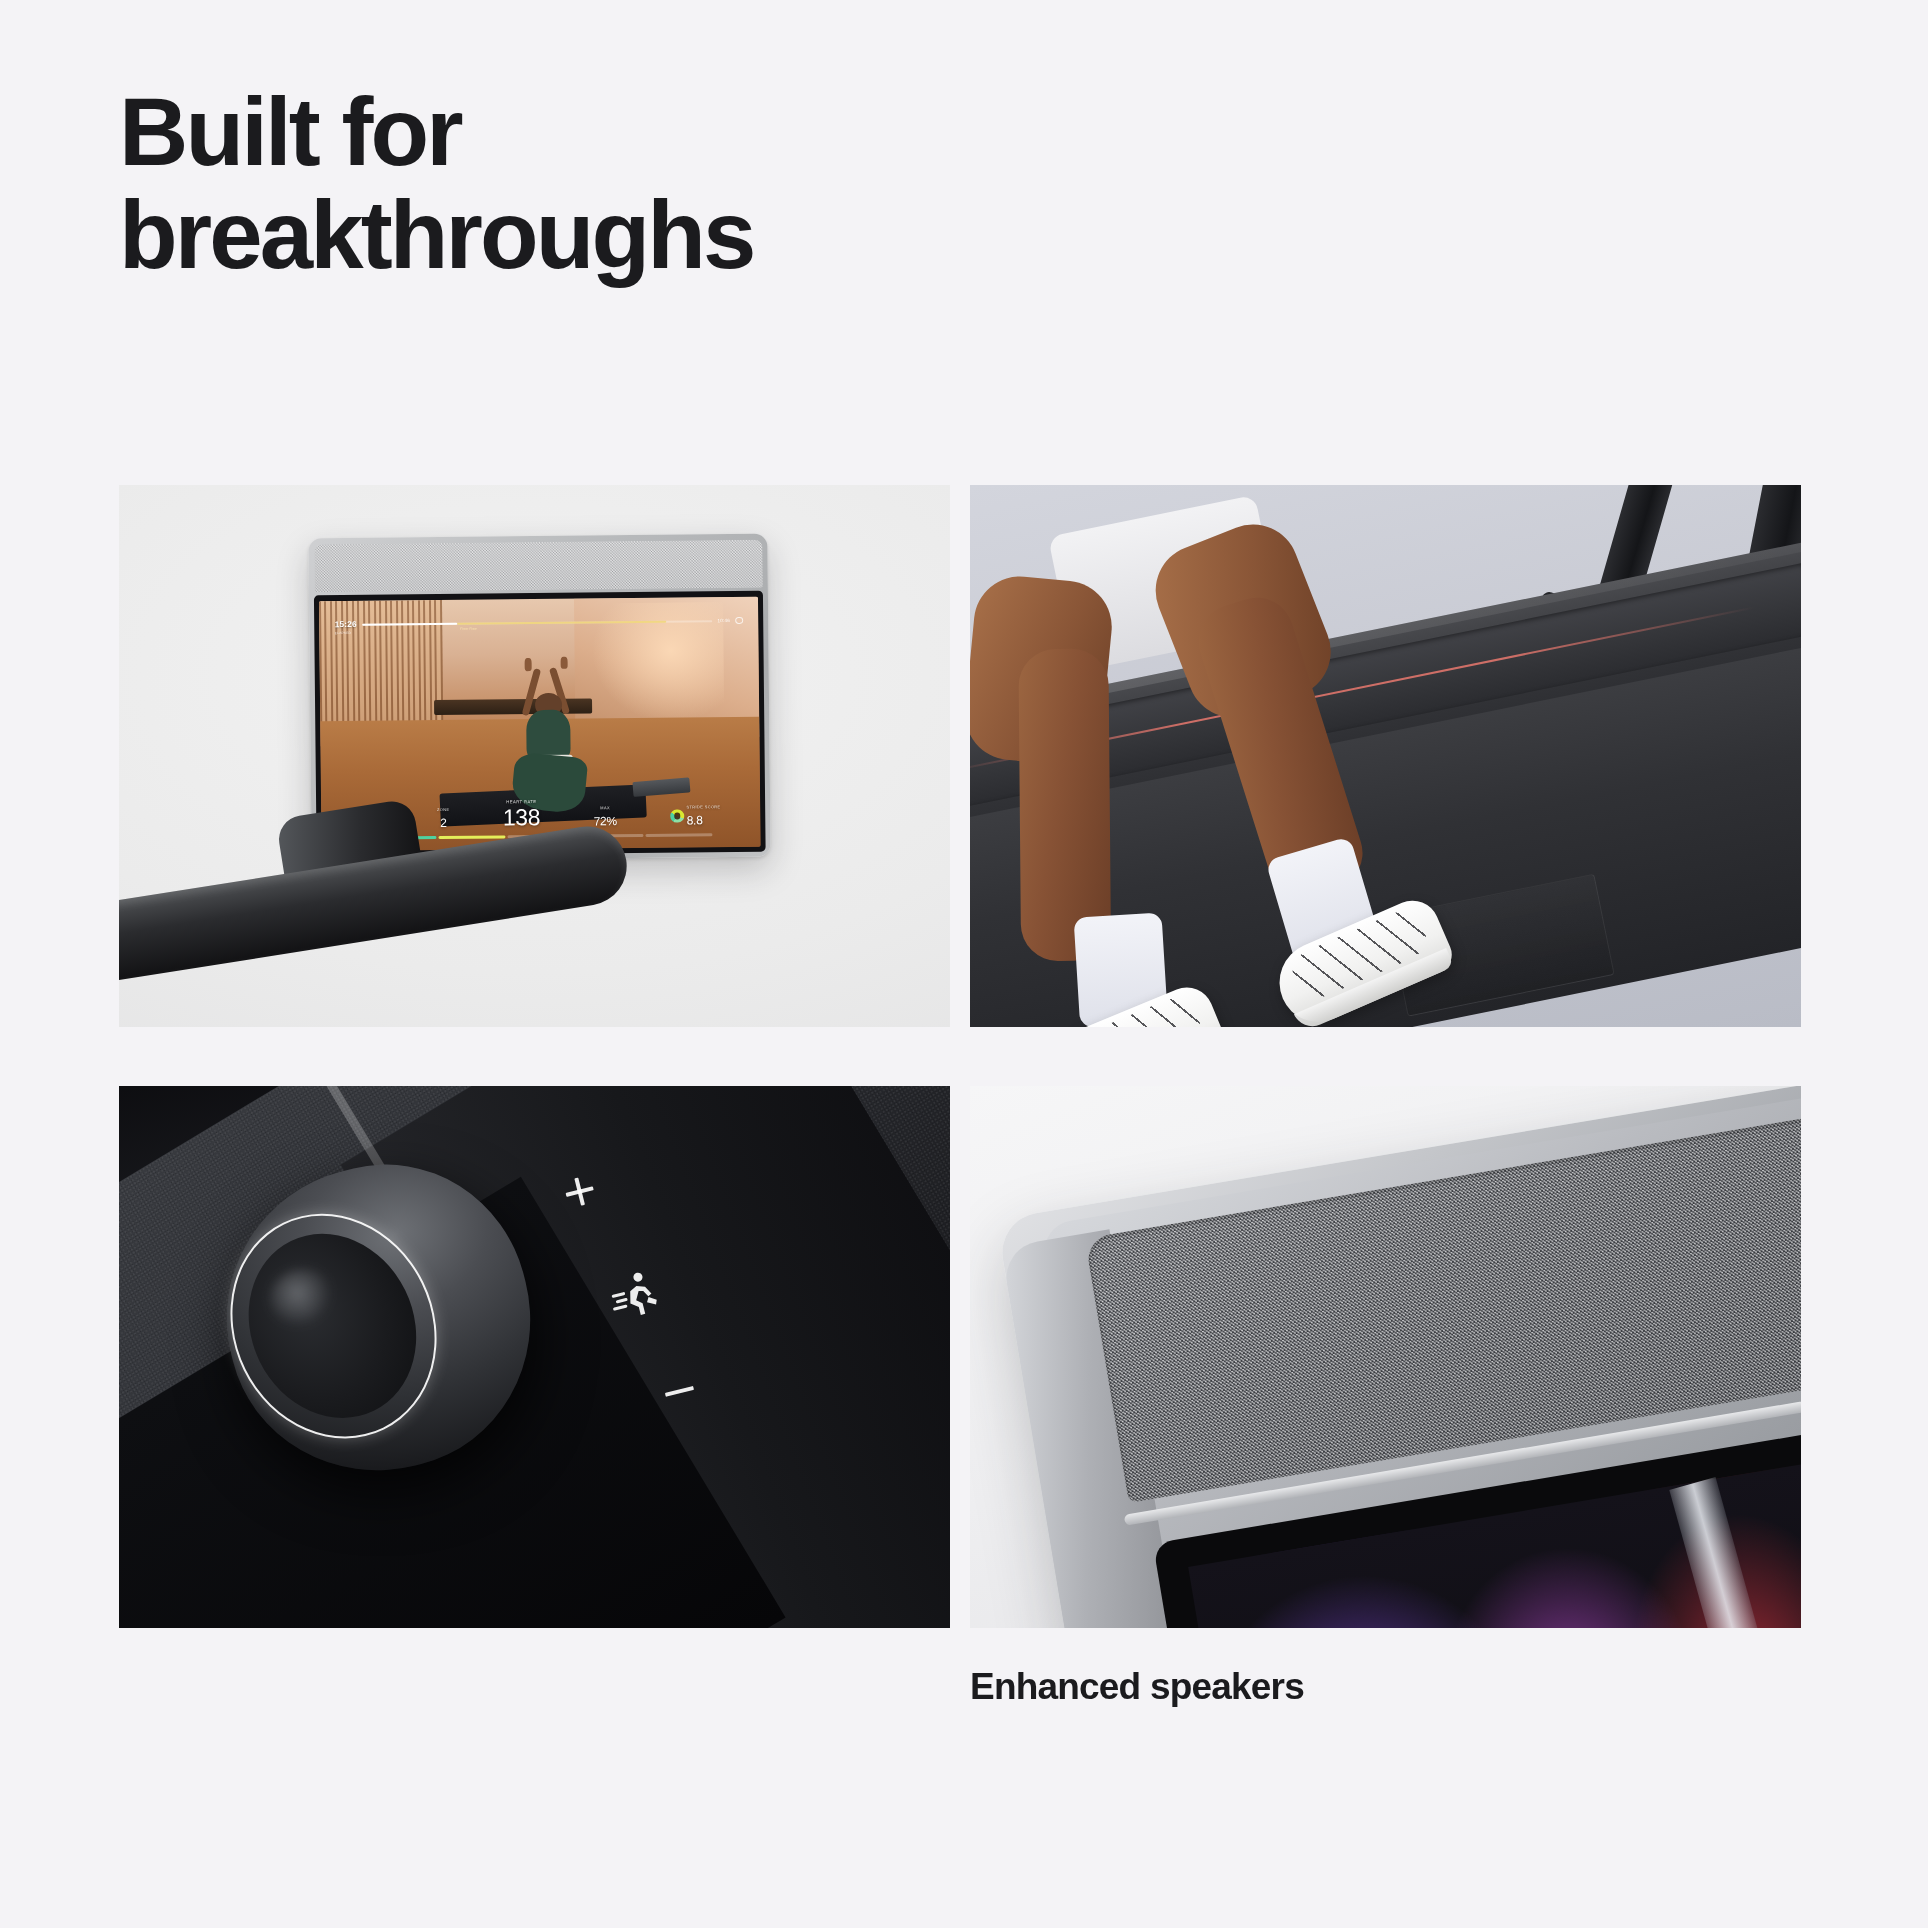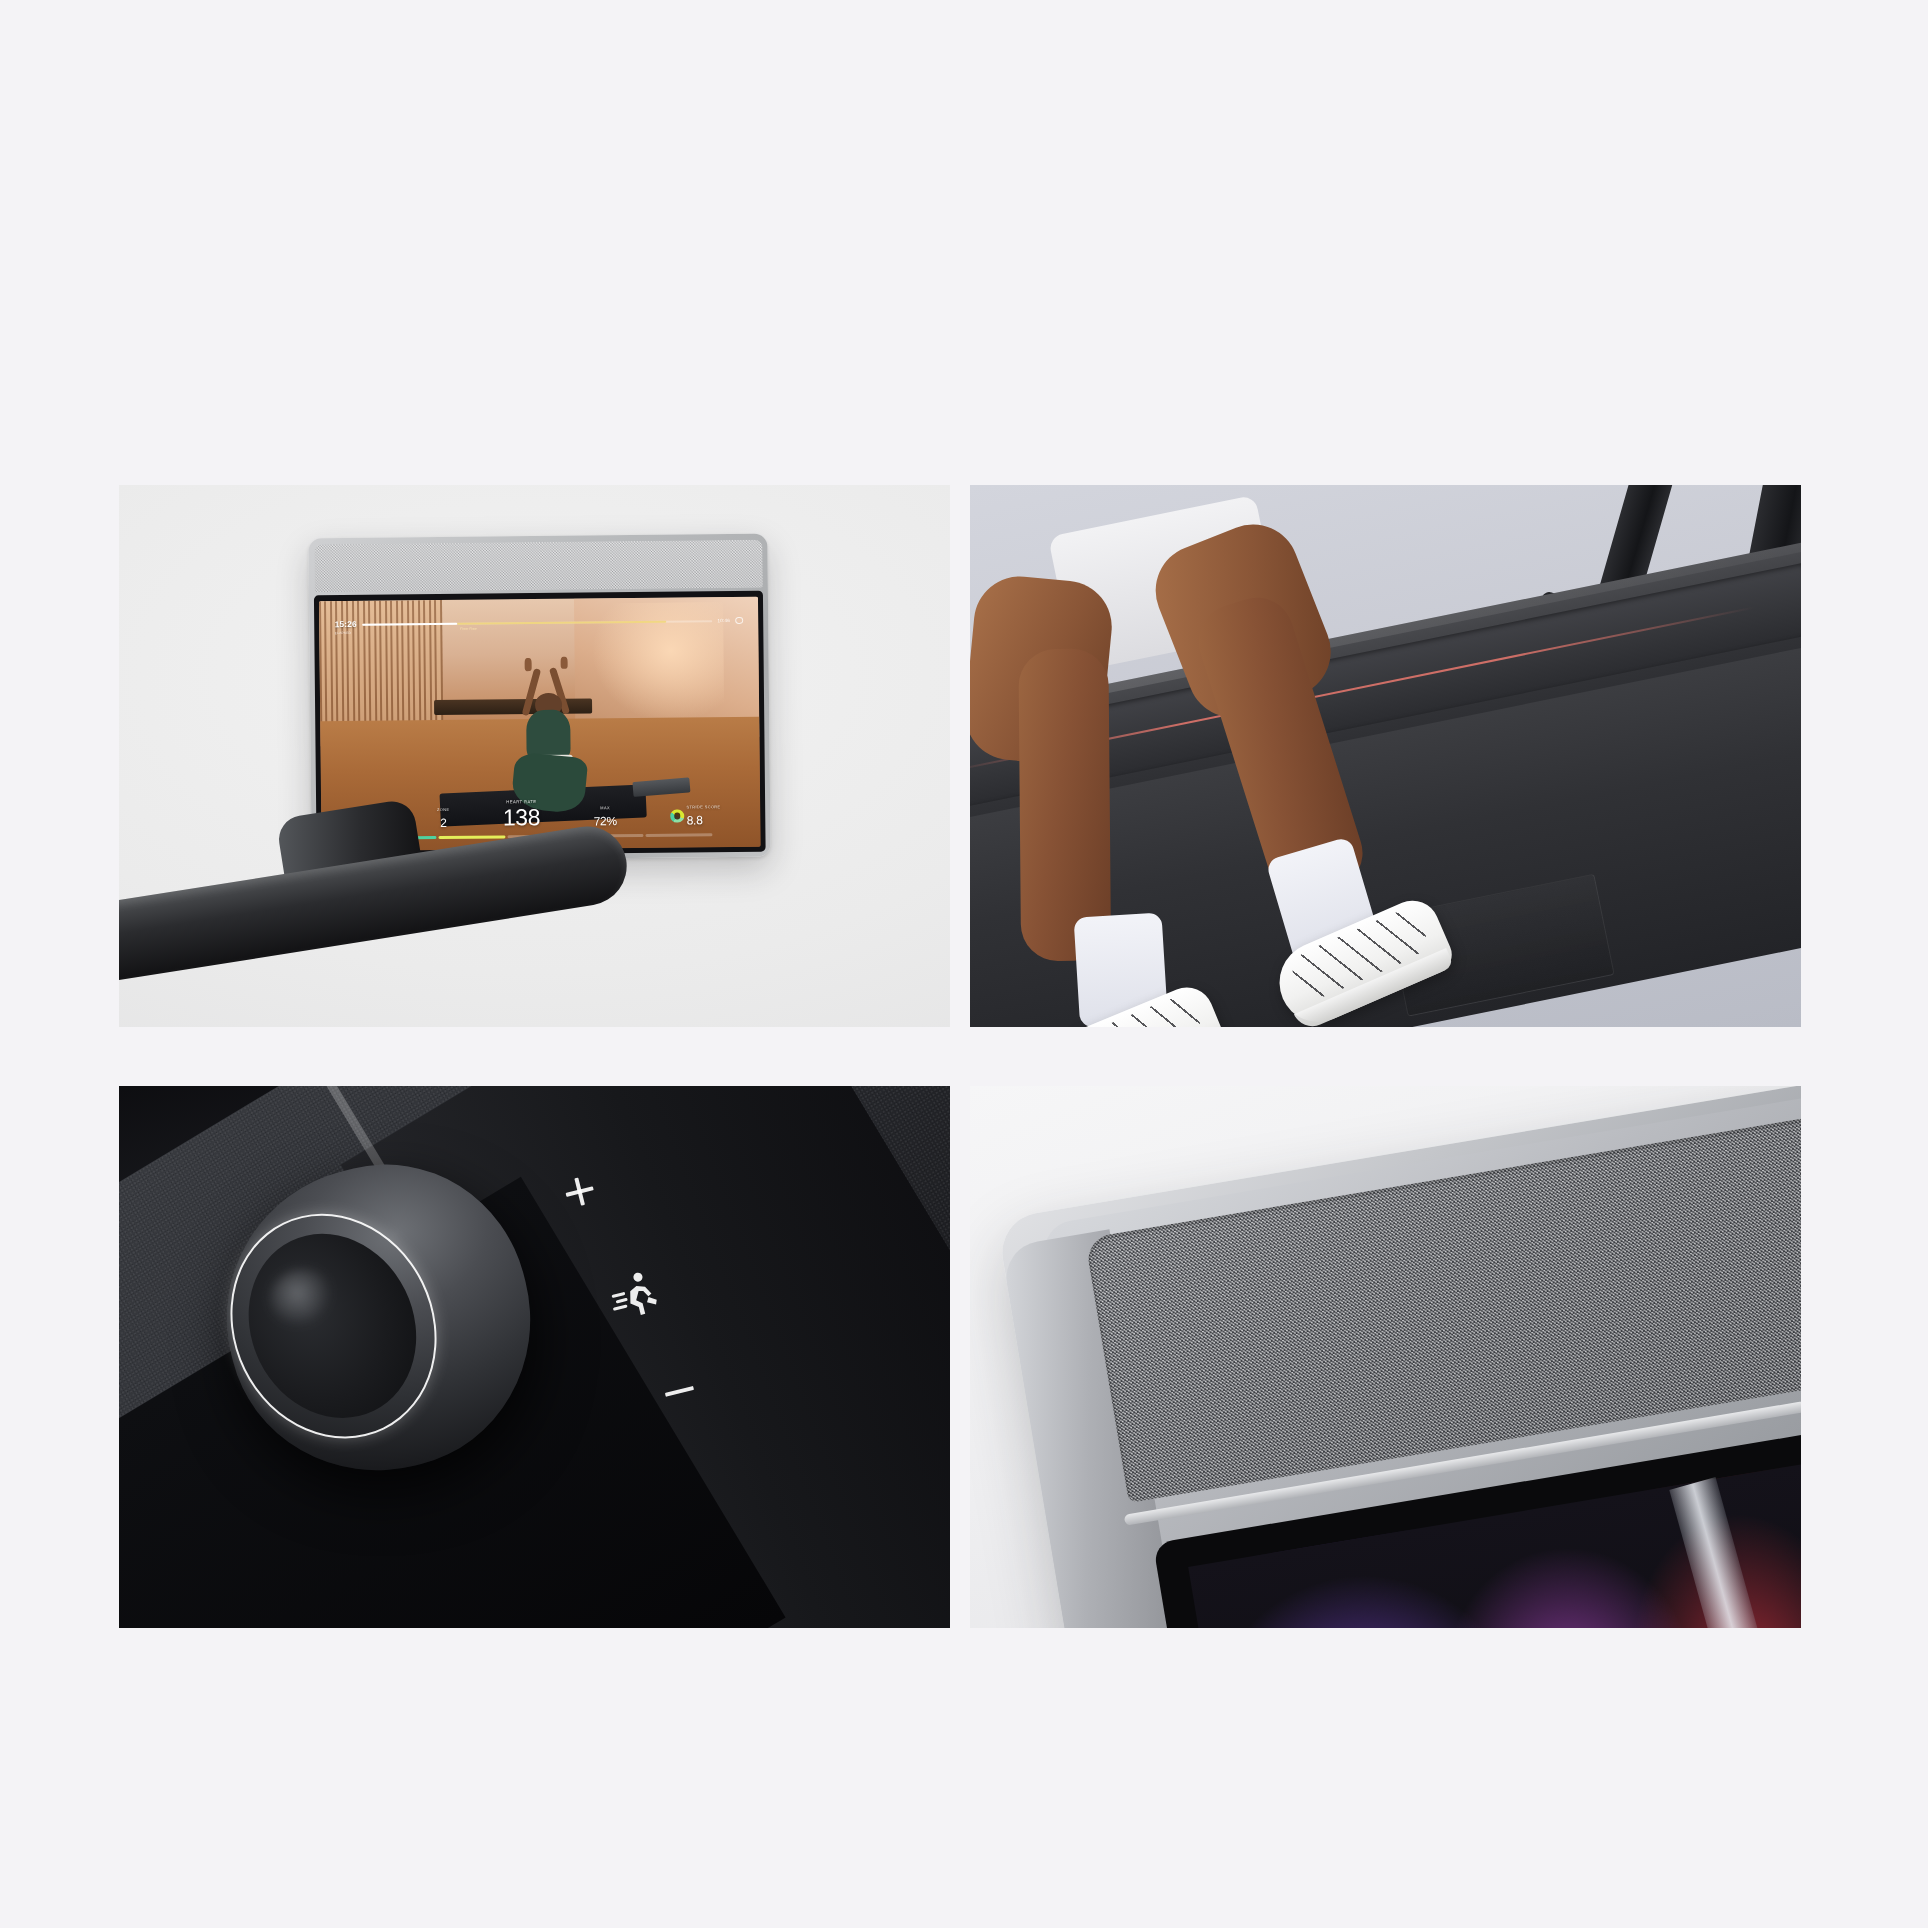--- a/index.html
+++ b/index.html
@@ -509,20 +509,24 @@
     position: absolute; left: 0; top: 27.5px; width: 110px; bottom: -37px;
     border-radius: 37px 0 0 0;
     background: linear-gradient(100deg, #d5d7db 0%, #aeb0b5 40%, #85878c 100%);
   }
 </style>
 </head>
 <body>
 
 <div class="page">
 
+  <h1 class="headline">
+    <span class="hl-line l1">Built for</span>
+    <span class="hl-line l2">breakthroughs</span>
+  </h1>
 
   <div class="grid">
 
     <div class="tile">
       <div class="tile-media media-swivel">
 
         <div class="tablet">
           <div class="tablet-body"></div>
           <div class="tablet-speaker"></div>
           <div class="tablet-bezel">
@@ -689,17 +693,18 @@
           <div class="spk-divider"></div>
           <div class="spk-screen">
             <div class="spk-screen-content">
               <div class="spk-screen-figs"></div>
               <div class="spk-screen-bar"></div>
             </div>
           </div>
         </div>
 
       </div>
+      <div class="tile-caption">Enhanced speakers</div>
     </div>
 
   </div>
 </div>
 
 
 </body></html>

